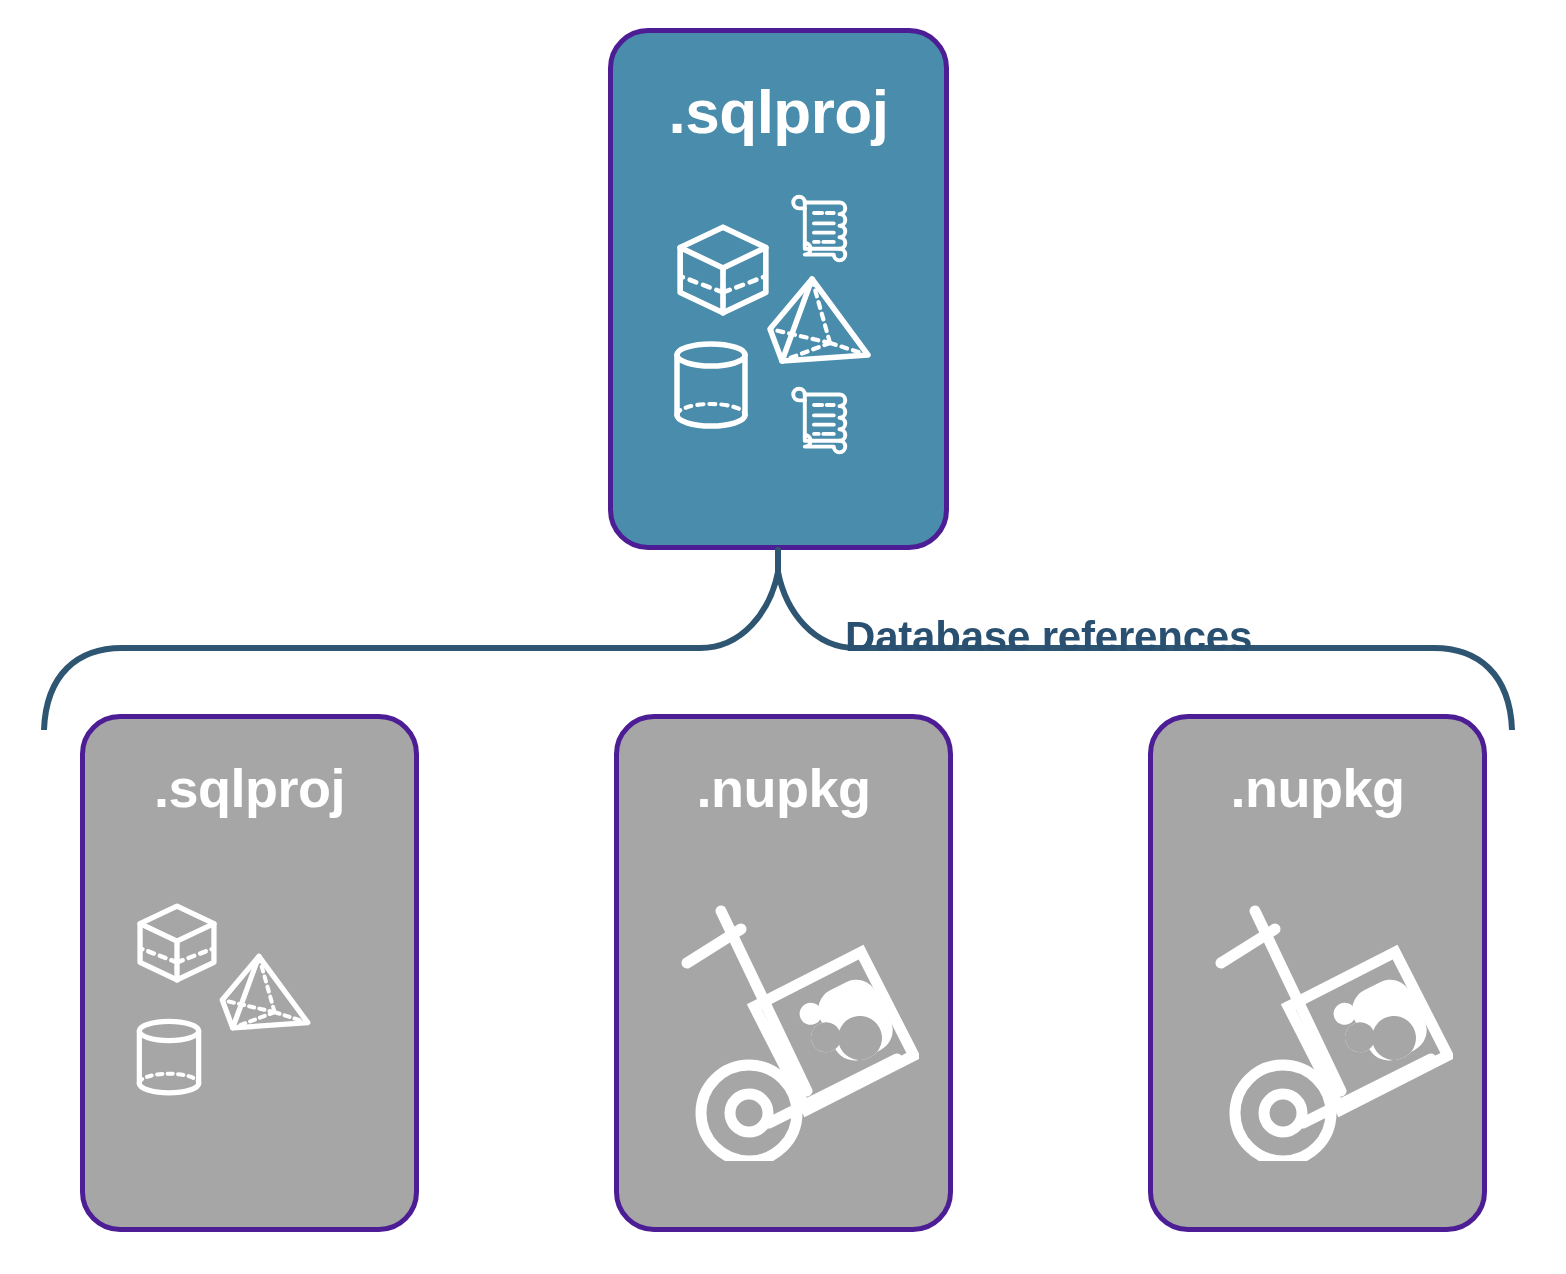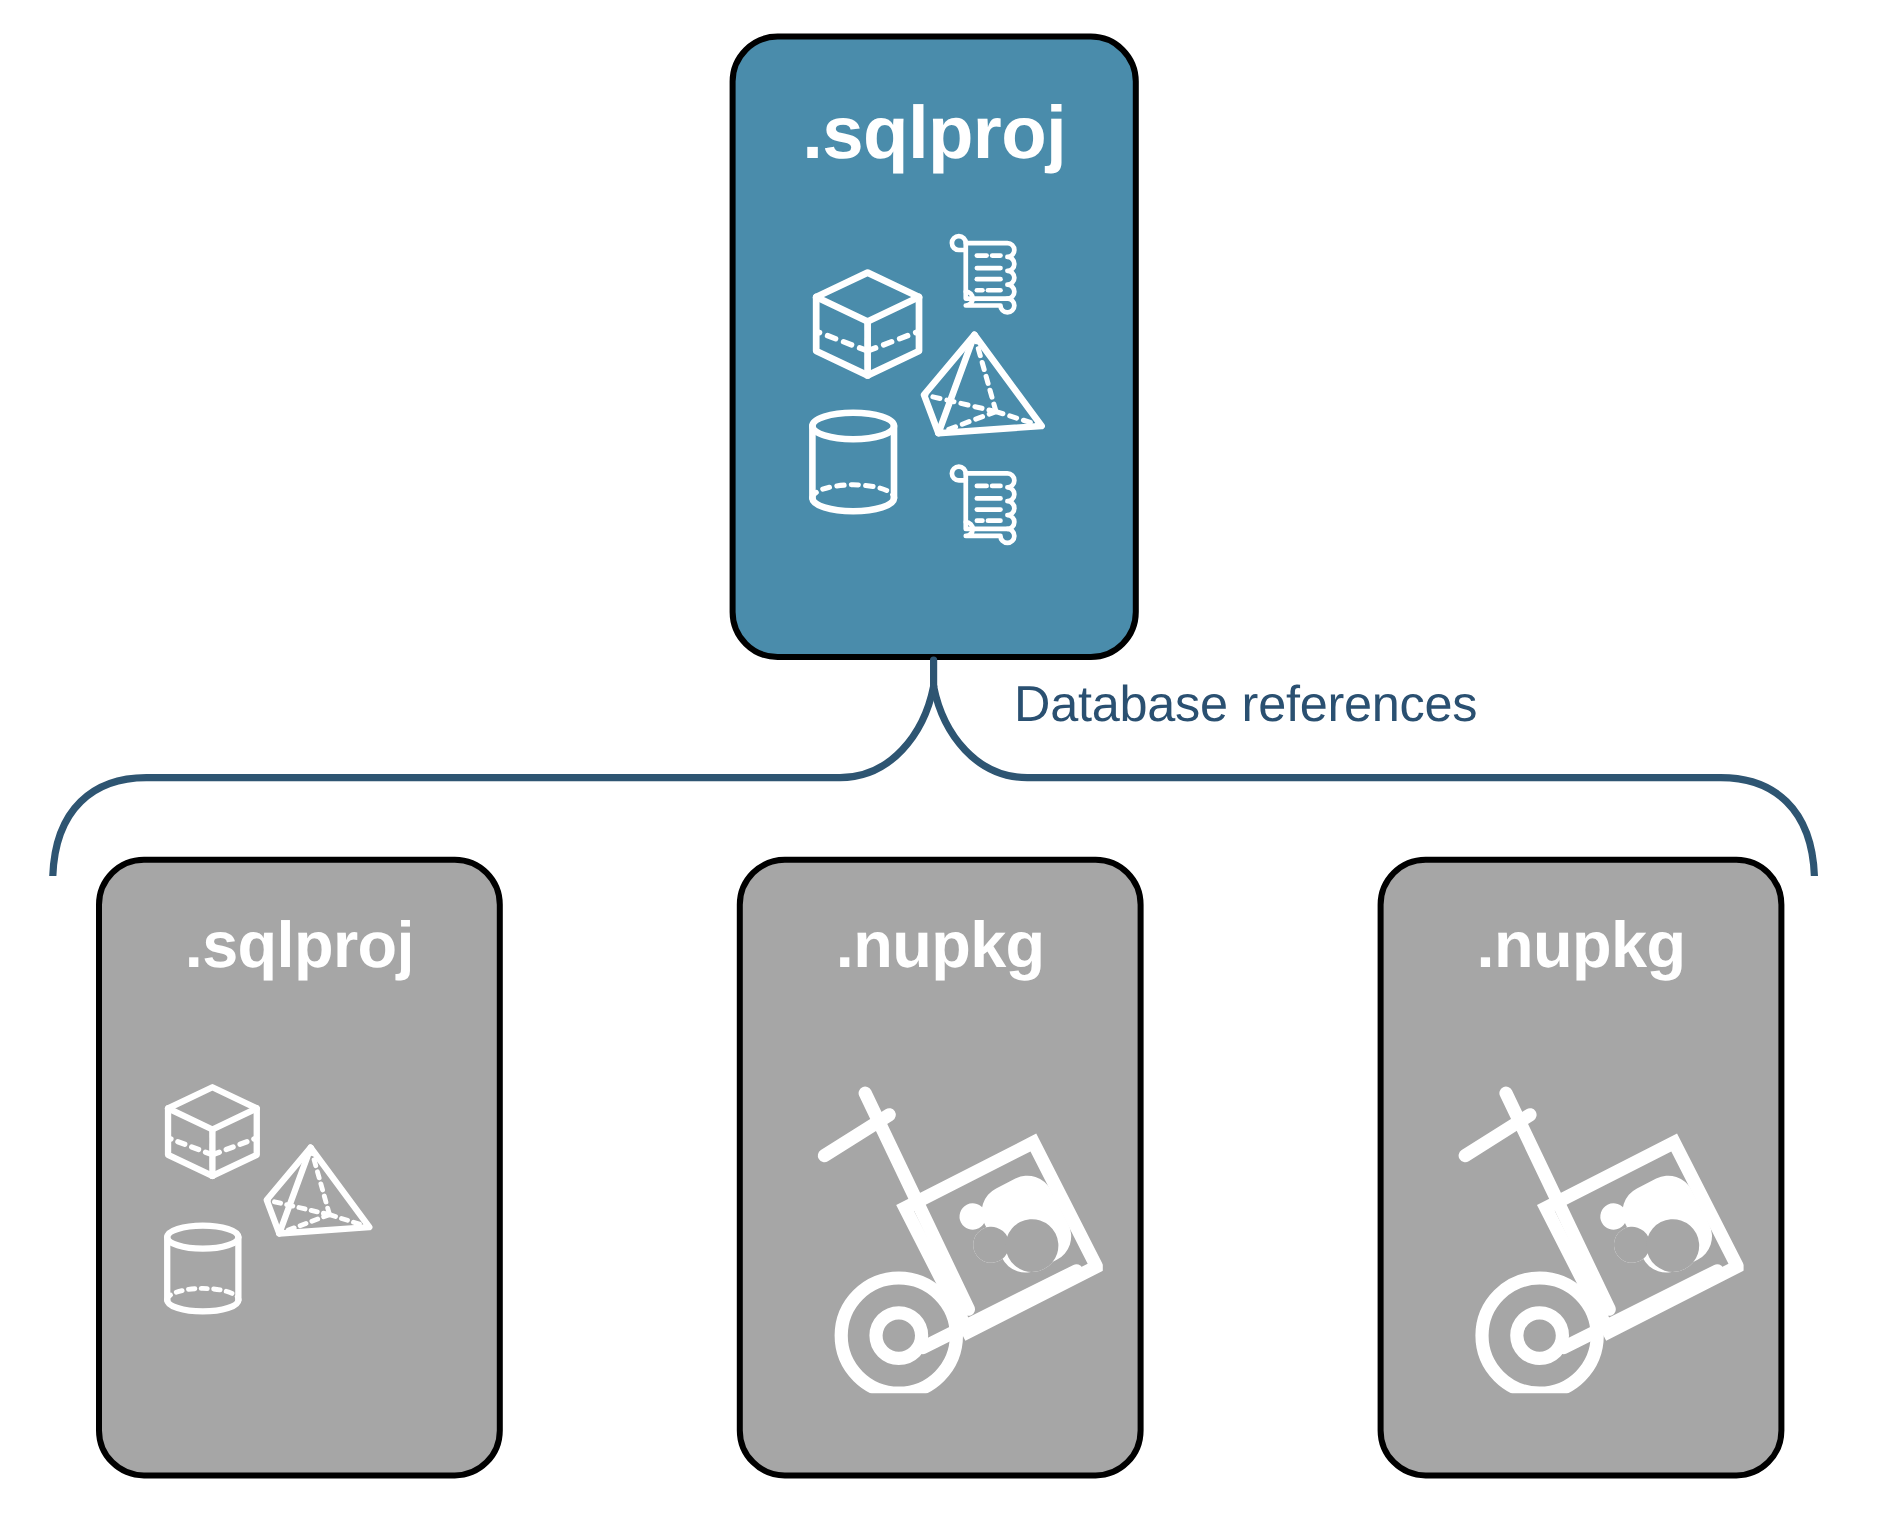--- a/index.html
+++ b/index.html
@@ -14,21 +14,21 @@
     position: relative;
     width: 1566px;
     height: 1274px;
     background: #ffffff;
     overflow: hidden;
   }
 
   .node {
     position: absolute;
     box-sizing: border-box;
-    border: 5px solid #000000;
+    border: 5px solid #4c1d95;
     border-radius: 40px;
     display: flex;
     flex-direction: column;
     align-items: center;
     gap: 26px;
   }
   .node-title {
     color: #ffffff;
     font-weight: bold;
     letter-spacing: -0.5px;
@@ -86,24 +86,24 @@
     top: 540px;
     width: 1566px;
     height: 190px;
     pointer-events: none;
   }
 
   
   #brace-label {
     position: absolute;
     left: 845px;
-    top: 563px;
+    top: 613px;
     color: #2A5071;
     font-size: 42px;
-    font-weight: normal;
+    font-weight: bold;
     letter-spacing: -0.2px;
     white-space: nowrap;
   }
 </style>
 </head>
 <body>
 
 <div id="canvas">
 
   <div class="node" id="node-root">

